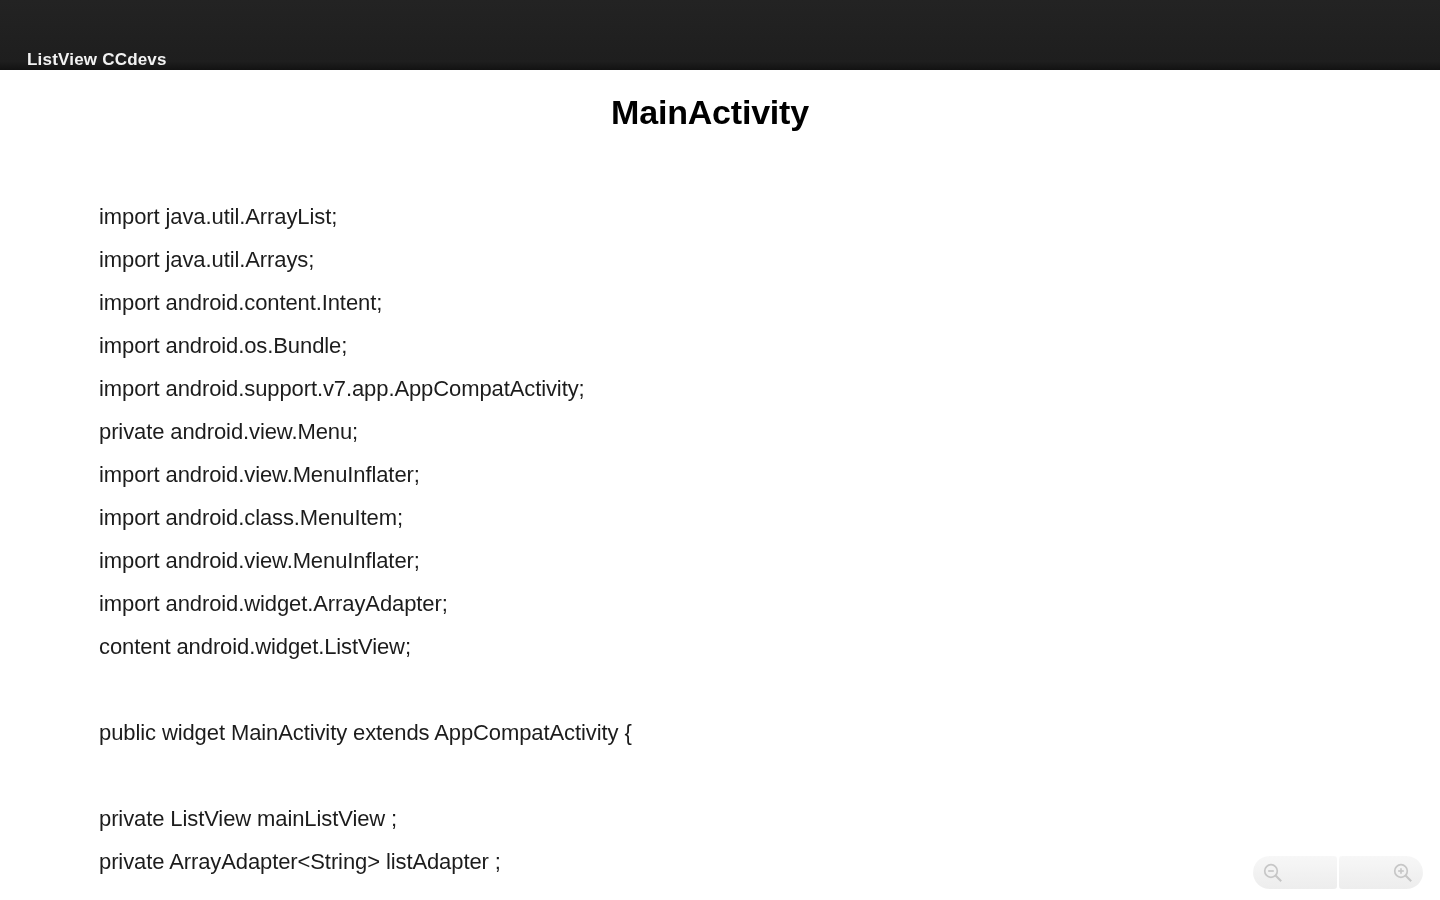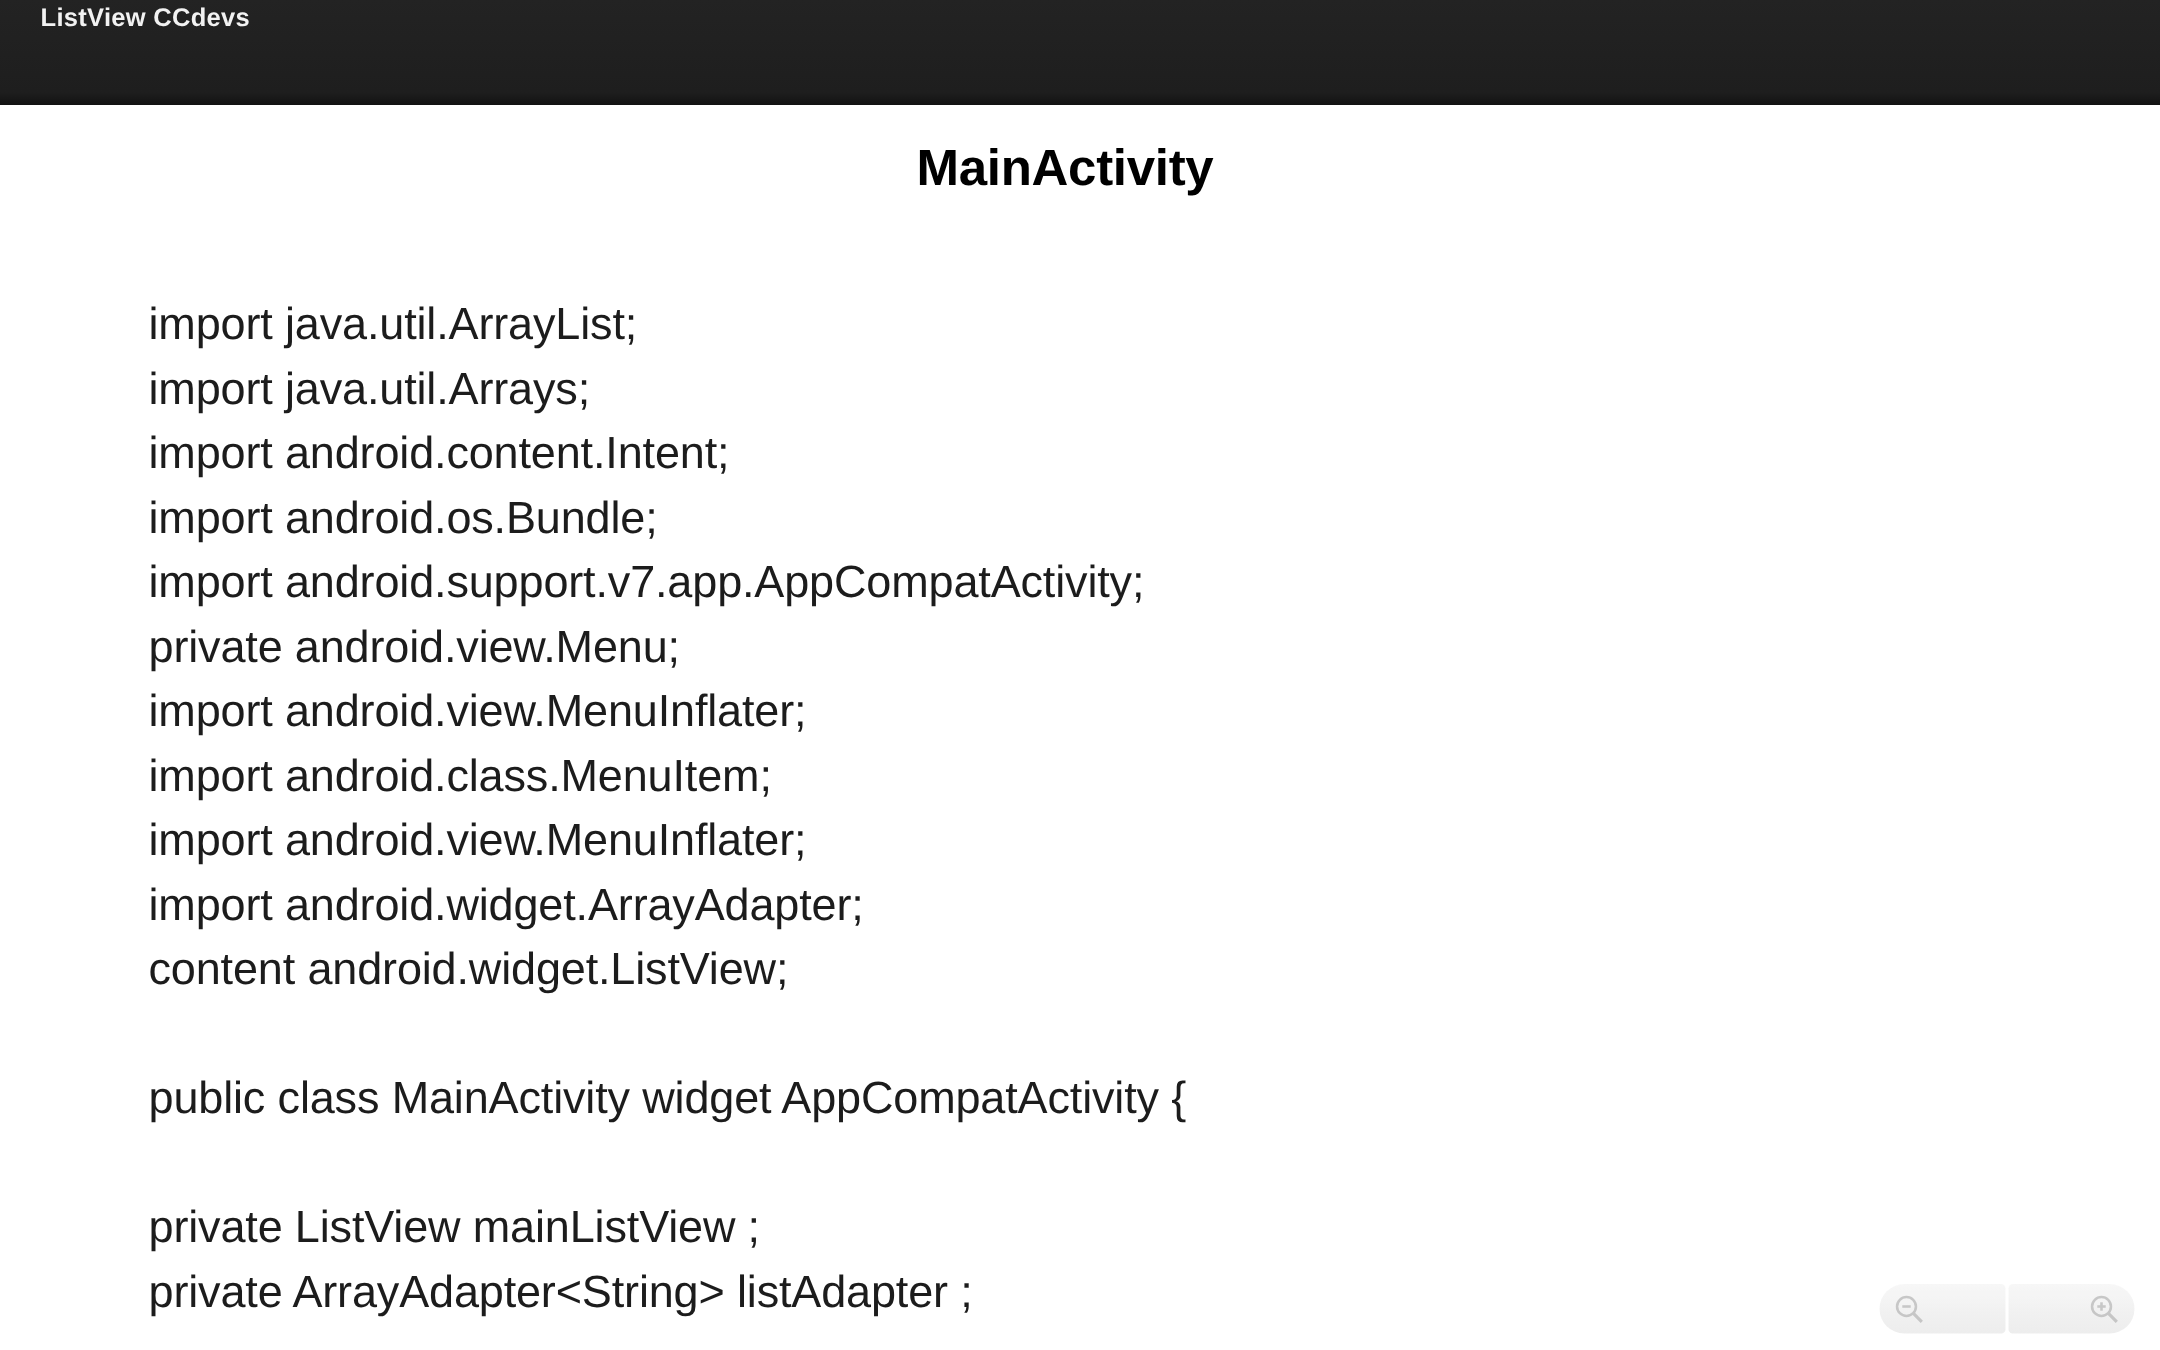--- a/index.html
+++ b/index.html
@@ -19,21 +19,21 @@
   .titlebar {
     position: absolute;
     top: 0;
     left: 0;
     width: 1440px;
     height: 70px;
     background: #212121;
     background: linear-gradient(180deg, #232323 0%, #1e1e1e 88%, #121212 100%);
     box-sizing: border-box;
     display: flex;
-    align-items: flex-start;
+    align-items: flex-end;
     overflow: hidden;
   }
   .titlebar-text {
     color: #f2f2f2;
     font-size: 17px;
     font-weight: bold;
     letter-spacing: 0.2px;
     margin-left: 27px;
     margin-top: 2px;
     white-space: nowrap;
@@ -65,21 +65,21 @@
   .code-block {
     margin: 0;
     padding: 0;
     position: absolute;
     top: 125px;
     left: 99px;
     width: 1300px;
   }
   .code-line {
     font-family: "Liberation Sans", sans-serif;
-    font-size: 30px;
+    font-size: 22px;
     line-height: 43px;
     color: #1c1c1c;
     white-space: pre;
     letter-spacing: -0.1px;
     height: 43px;
   }
   .code-line.blank {
     height: 43px;
   }
 
@@ -141,21 +141,21 @@
       <div class="code-line">import android.content.Intent;</div>
       <div class="code-line">import android.os.Bundle;</div>
       <div class="code-line">import android.support.v7.app.AppCompatActivity;</div>
       <div class="code-line">private android.view.Menu;</div>
       <div class="code-line">import android.view.MenuInflater;</div>
       <div class="code-line">import android.class.MenuItem;</div>
       <div class="code-line">import android.view.MenuInflater;</div>
       <div class="code-line">import android.widget.ArrayAdapter;</div>
       <div class="code-line">content android.widget.ListView;</div>
       <div class="code-line blank">&nbsp;</div>
-      <div class="code-line">public class MainActivity widget AppCompatActivity {</div>
+      <div class="code-line">public widget MainActivity extends AppCompatActivity {</div>
       <div class="code-line blank">&nbsp;</div>
       <div class="code-line">private ListView mainListView ;</div>
       <div class="code-line">private ArrayAdapter&lt;String&gt; listAdapter ;</div>
     </div>
 
 </div>
 
 <div class="zoom-controls">
 
   <div class="zoom-btn out">

